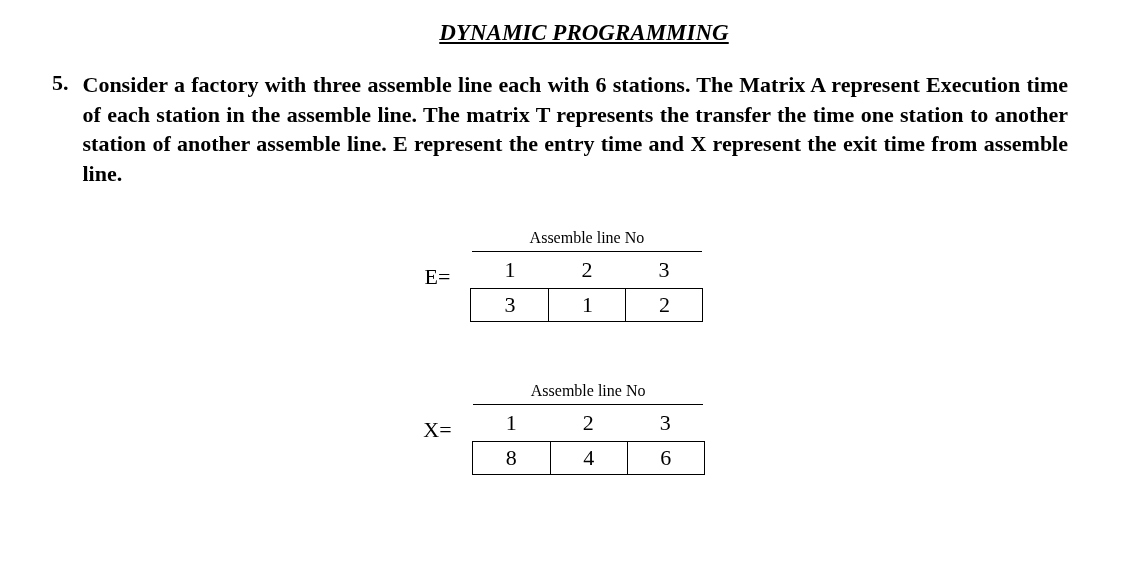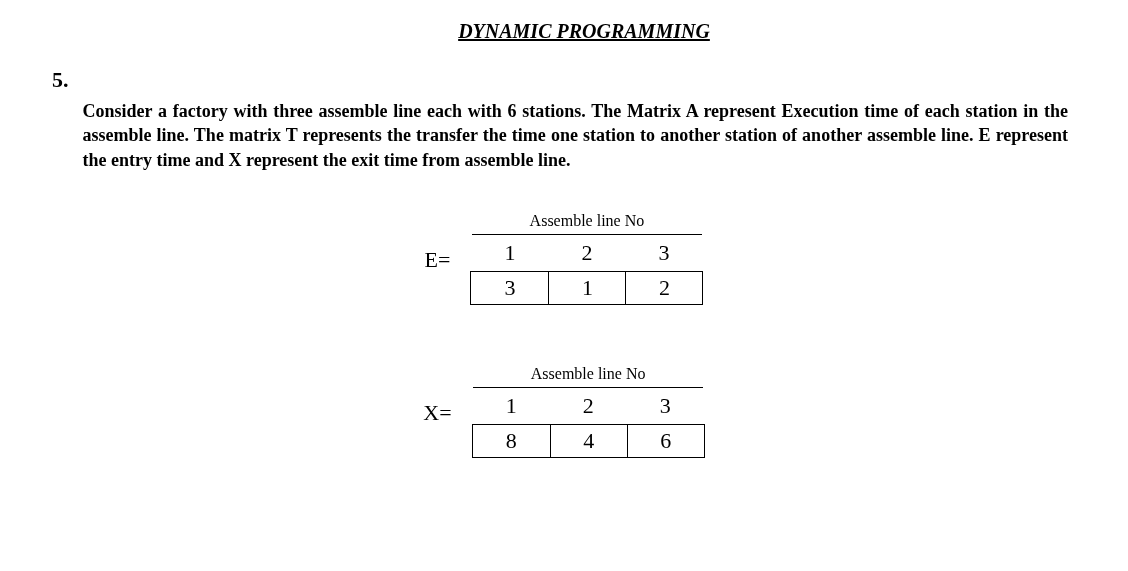--- a/index.html
+++ b/index.html
@@ -13,42 +13,41 @@
       color: #000000;
       width: 1128px;
       height: 571px;
       padding: 20px 30px;
     }
     .title {
       text-align: center;
       font-weight: bold;
       font-style: italic;
       text-decoration: underline;
-      font-size: 20px;
+      font-size: 23px;
       margin-bottom: 24px;
       margin-left: 40px;
     }
     .problem-row {
       display: flex;
       align-items: flex-start;
       padding-left: 22px;
       padding-right: 30px;
     }
     .problem-number {
       font-weight: bold;
       font-size: 22px;
       margin-right: 14px;
       flex-shrink: 0;
     }
     .problem-text {
       font-weight: bold;
-      font-size: 18px;
+      font-size: 22px;
       line-height: 1.35;
       text-align: justify;
-      margin-top: 32px;
     }
     .tables-area {
       margin-top: 40px;
       display: flex;
       flex-direction: column;
       align-items: center;
       gap: 60px;
     }
     .table-block {
       display: flex;

